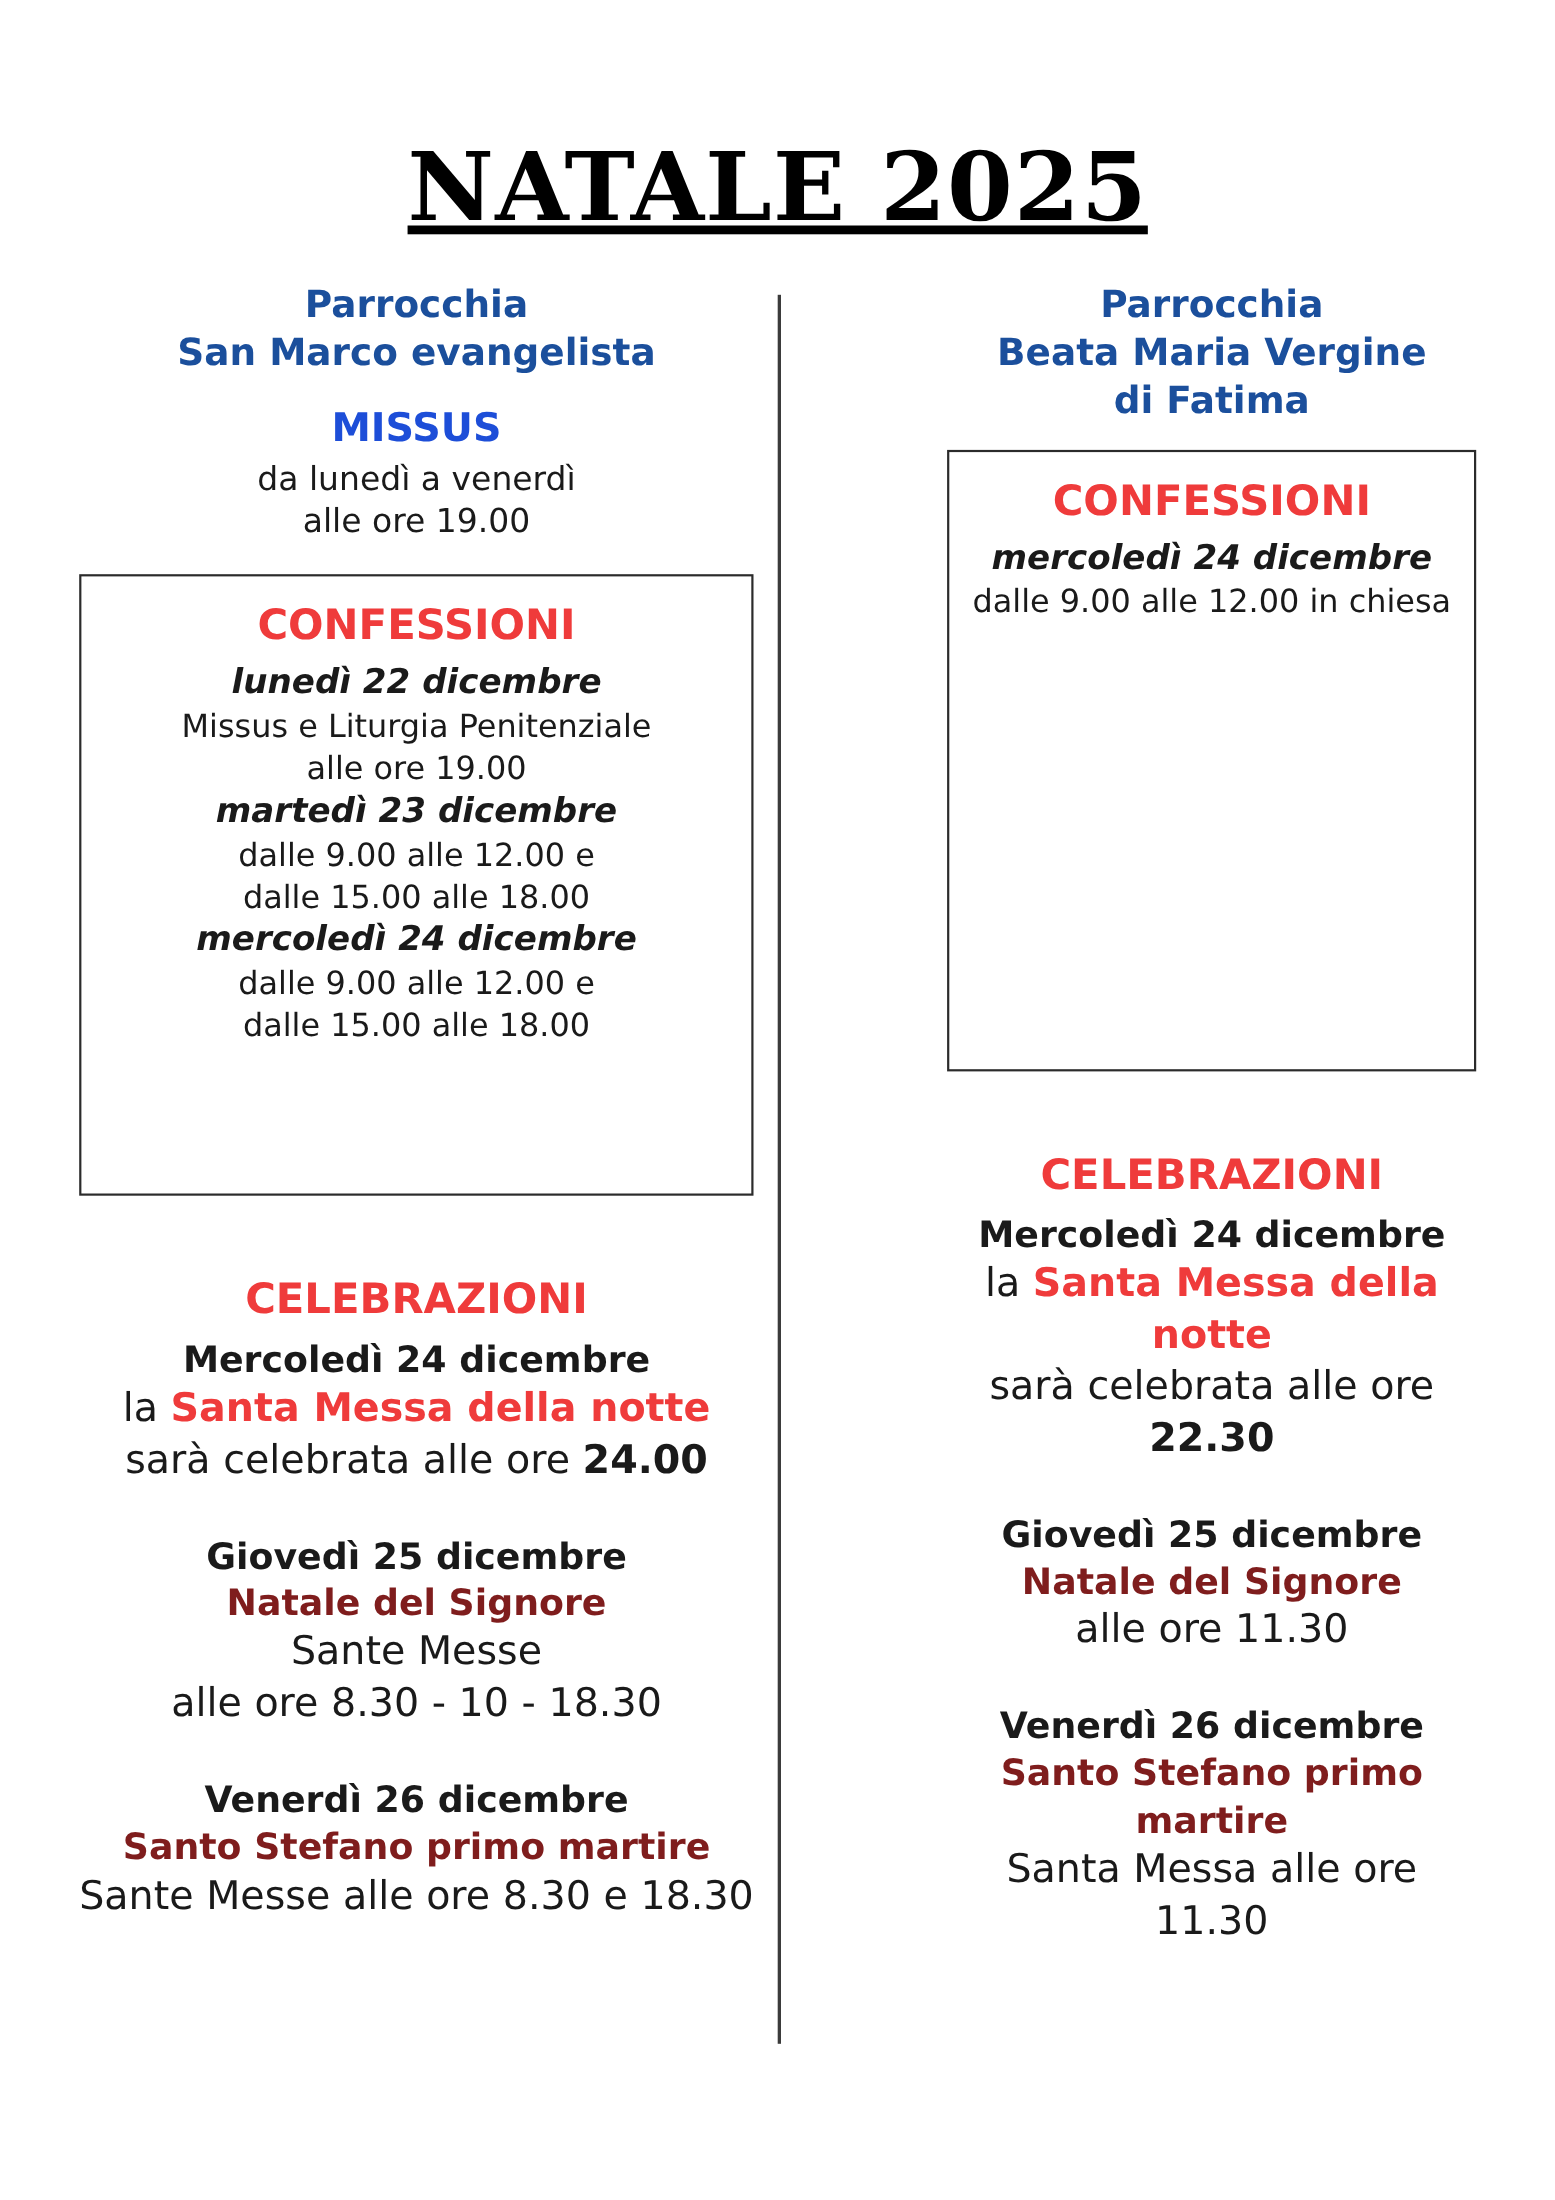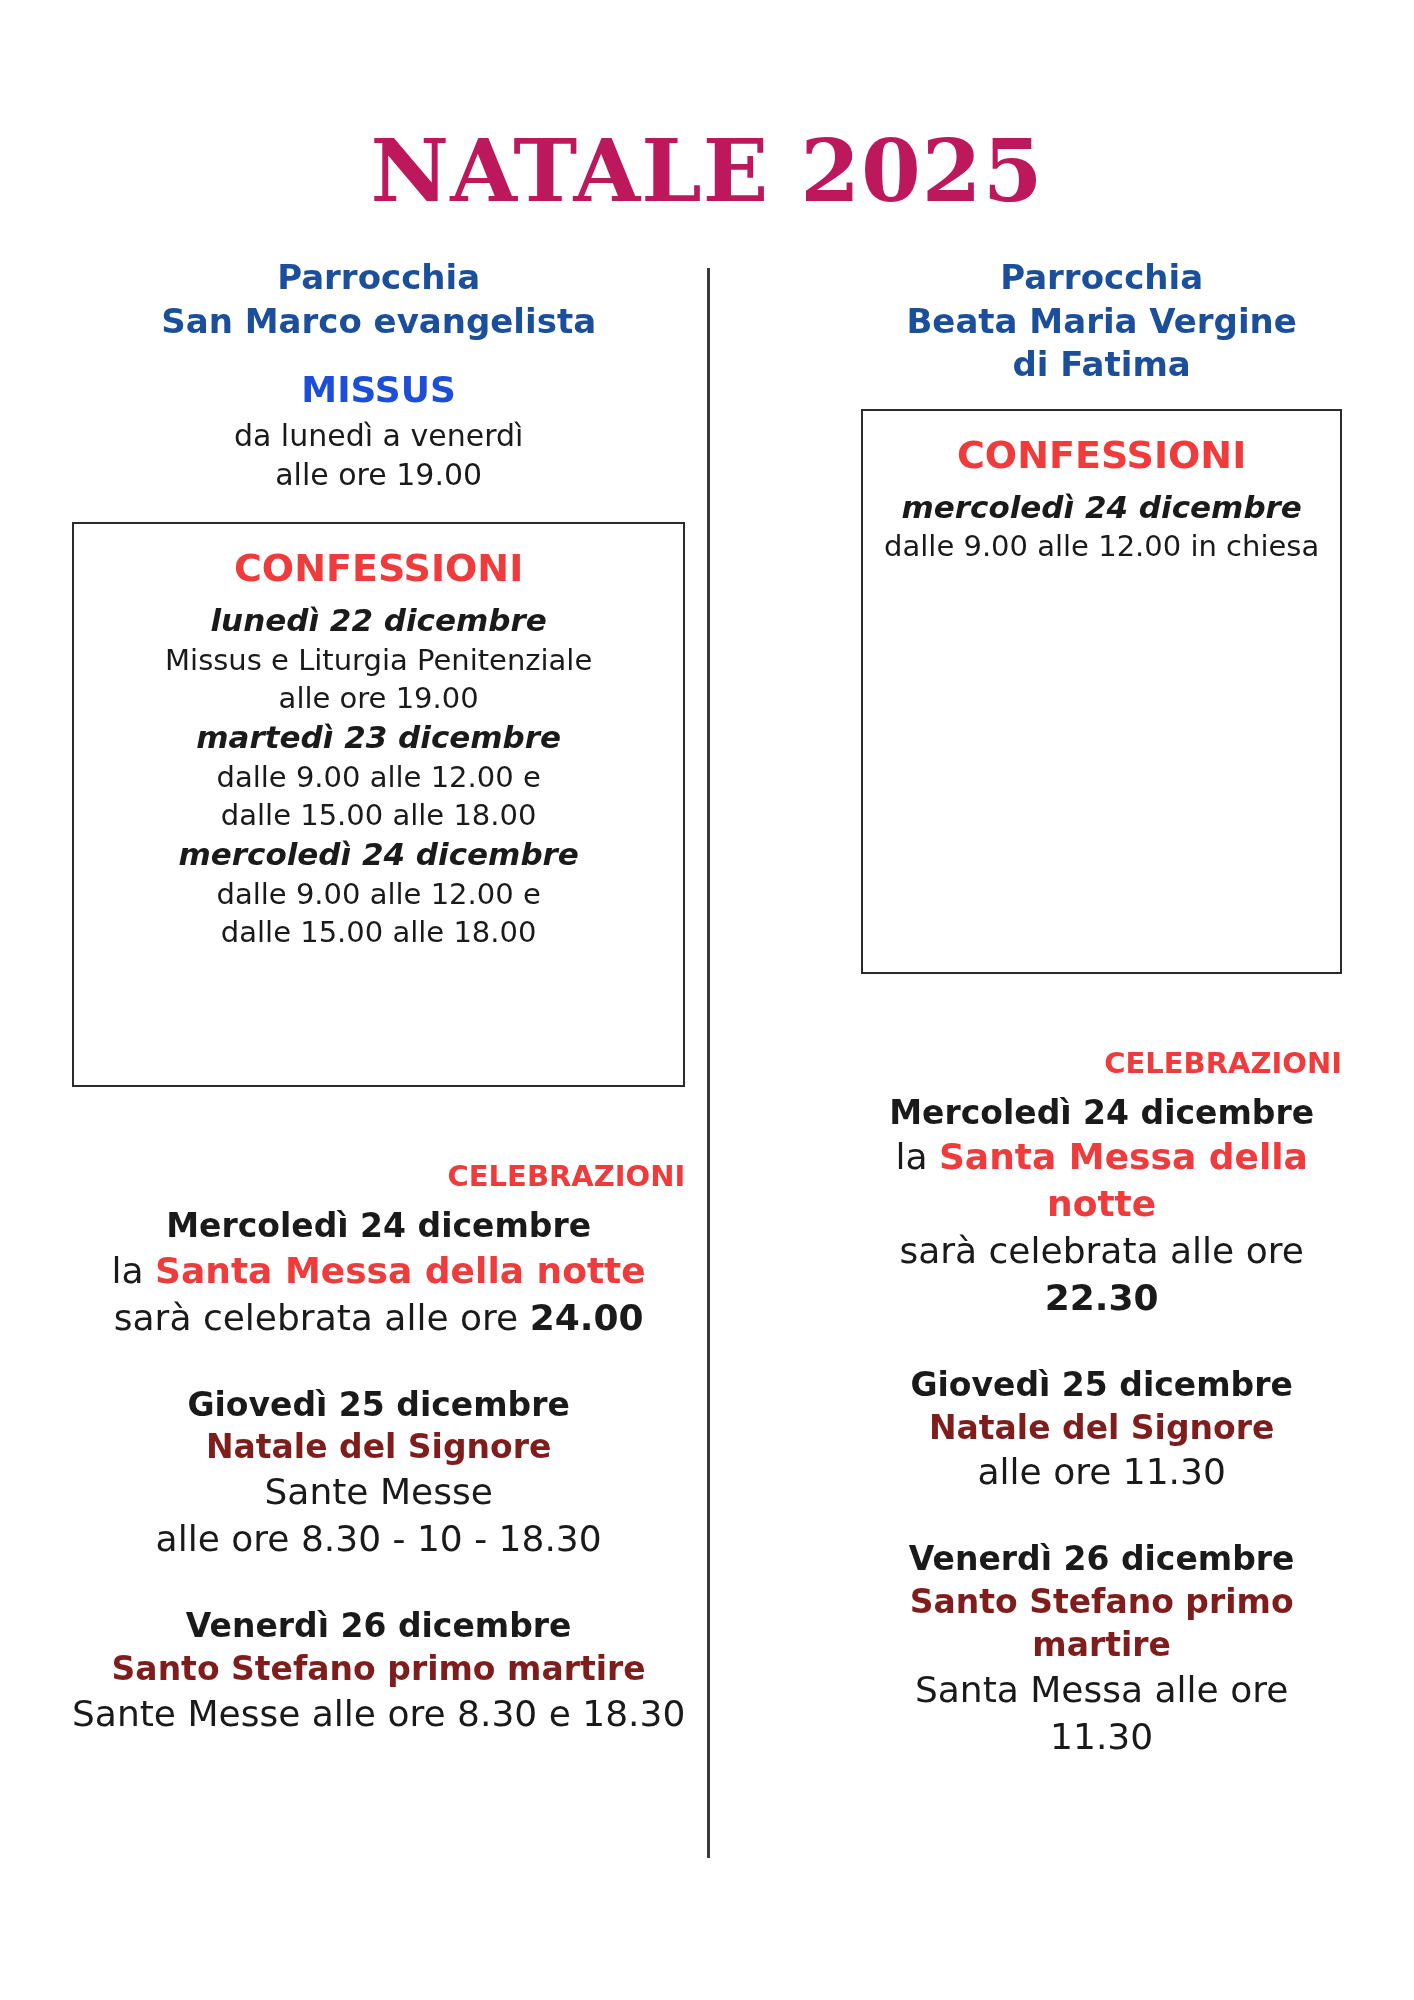--- a/index.html
+++ b/index.html
@@ -17,27 +17,28 @@
   }
   .page {
     width: 1414px;
     height: 2000px;
     box-sizing: border-box;
     padding: 0;
     position: relative;
   }
   .title {
     text-align: center;
-    color: #be185d;
+    color: #000000;
     font-family: "DejaVu Serif", serif;
     font-weight: bold;
     font-size: 86px;
     letter-spacing: 1px;
     margin-top: 128px;
     line-height: 1;
+    text-decoration: underline;
   }
   .columns {
     display: flex;
     margin-top: 42px;
     position: relative;
   }
   .divider {
     position: absolute;
     left: 707px;
     top: 12px;
@@ -93,24 +94,24 @@
     font-style: italic;
     font-size: 31px;
     line-height: 1.35;
   }
   .detail {
     text-align: center;
     font-size: 29px;
     line-height: 1.3;
   }
   .cel-title {
-    text-align: right;
+    text-align: center;
     color: #ef3b3b;
     font-weight: bold;
-    font-size: 29px;
+    font-size: 38px;
     margin-top: 72px;
   }
   .cel-block { margin-top: 12px; }
   .cel-block.gap { margin-top: 42px; }
   .cel-day {
     text-align: center;
     font-weight: bold;
     font-size: 33px;
     line-height: 1.3;
   }

